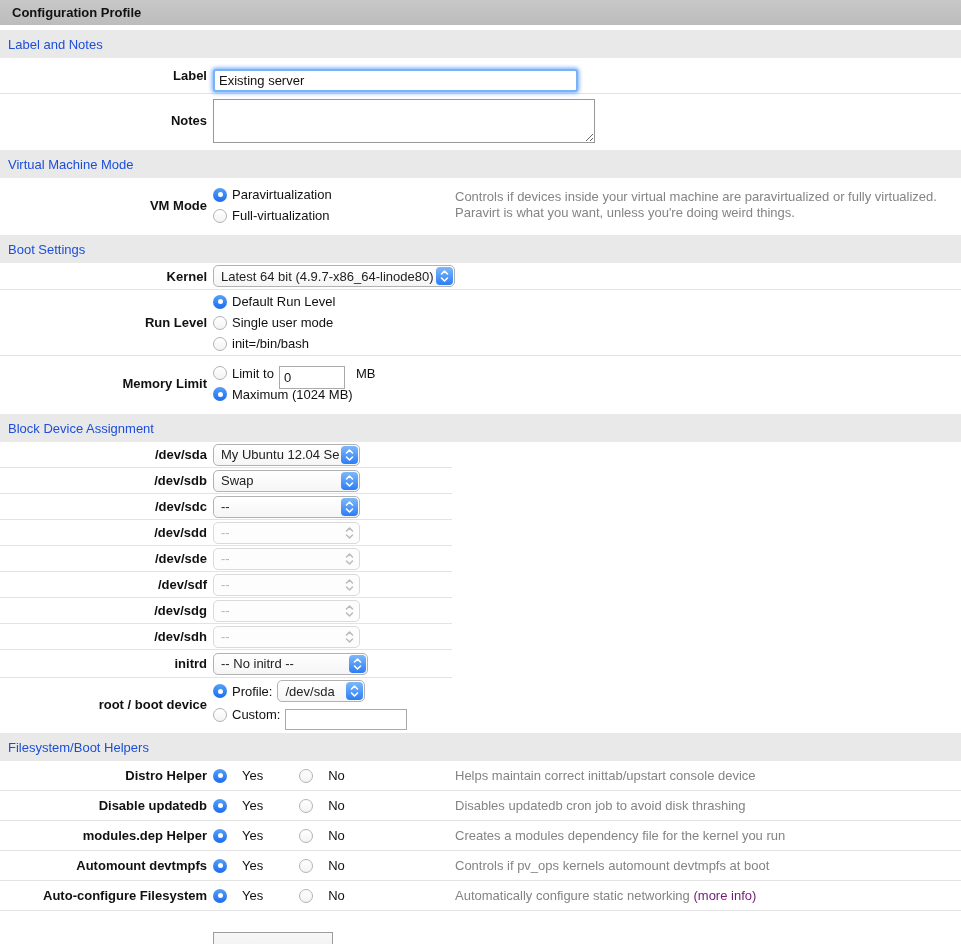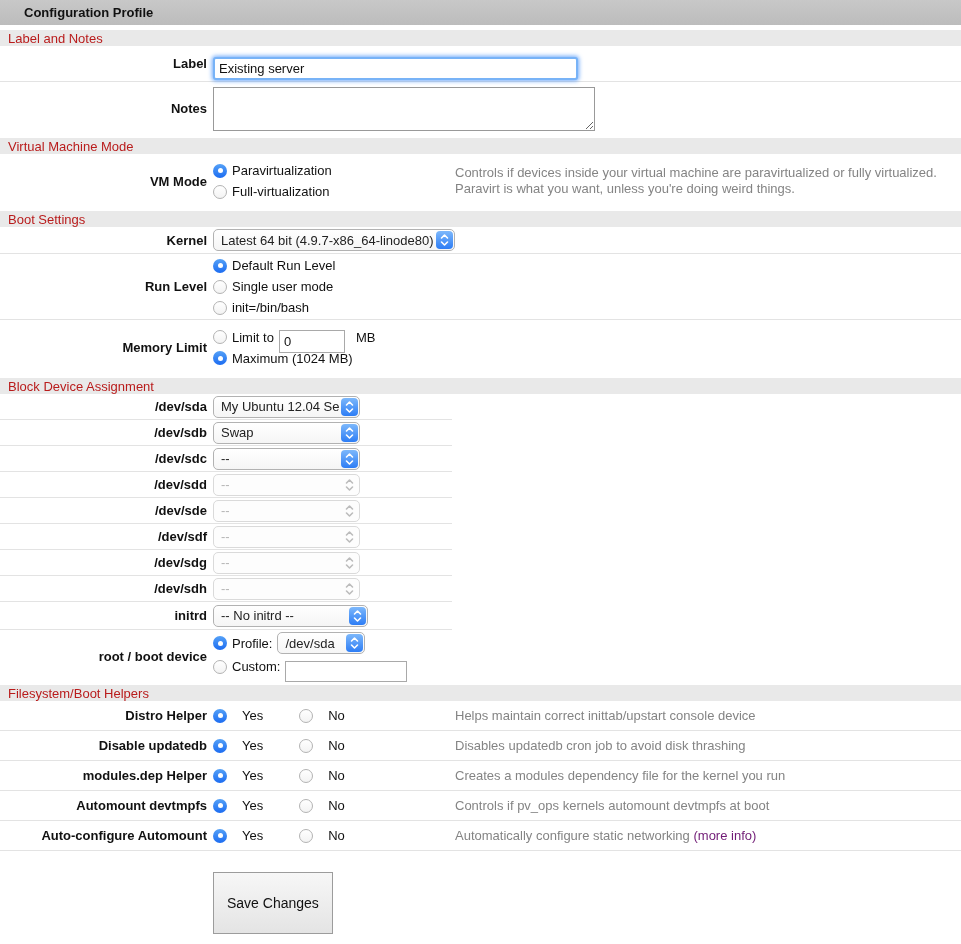--- a/index.html
+++ b/index.html
@@ -5,26 +5,26 @@
   * { box-sizing: border-box; }
   html,body { margin:0; padding:0; }
   body {
     width: 961px; height: 944px;
     background: #fff;
     font-family: "Liberation Sans", sans-serif;
     font-size: 13px; color: #111;
   }
   .titlebar {
     height: 27px; background: linear-gradient(#c8c8c8, #bcbcbc);
-    display: flex; align-items: center; padding-left: 24px;
+    display: flex; align-items: center; padding-left: 12px;
     font-weight: bold; border-bottom: 2px solid #fff;
   }
   .sectionbar {
-    height: 16px; margin-top: 3px; background: #e9e9e9;
-    display: flex; align-items: center; padding-left: 8px; color: #b91c1c;
+    height: 28px; margin-top: 3px; background: #e9e9e9;
+    display: flex; align-items: center; padding-left: 8px; color: #1d4ed8;
   }
   .row { display: flex; border-bottom: 1px solid #e3e3e3; }
   .row.noline { border-bottom: none; }
   .row.short { width: 452px; }
   .col-label {
     width: 207px; flex: none; display: flex; align-items: center;
     justify-content: flex-end; font-weight: bold; text-align: right;
   }
   .col-control {
     width: 248px; flex: none; padding-left: 6px;
@@ -398,21 +398,21 @@
         <span class="radio"></span>
         <span>No</span>
       </div>
     </div>
     <div class="col-help">
         <span>Controls if pv_ops kernels automount devtmpfs at boot</span>
       </div>
   </div>
 
   <div class="row h30">
-    <div class="col-label">Auto-configure Automount</div>
+    <div class="col-label">Auto-configure Filesystem</div>
     <div class="col-control">
       <div class="yn-group">
         <span class="radio on"></span>
         <span>Yes</span>
           <span class="gap"></span>
         <span class="radio"></span>
         <span>No</span>
       </div>
     </div>
     <div class="col-help">

